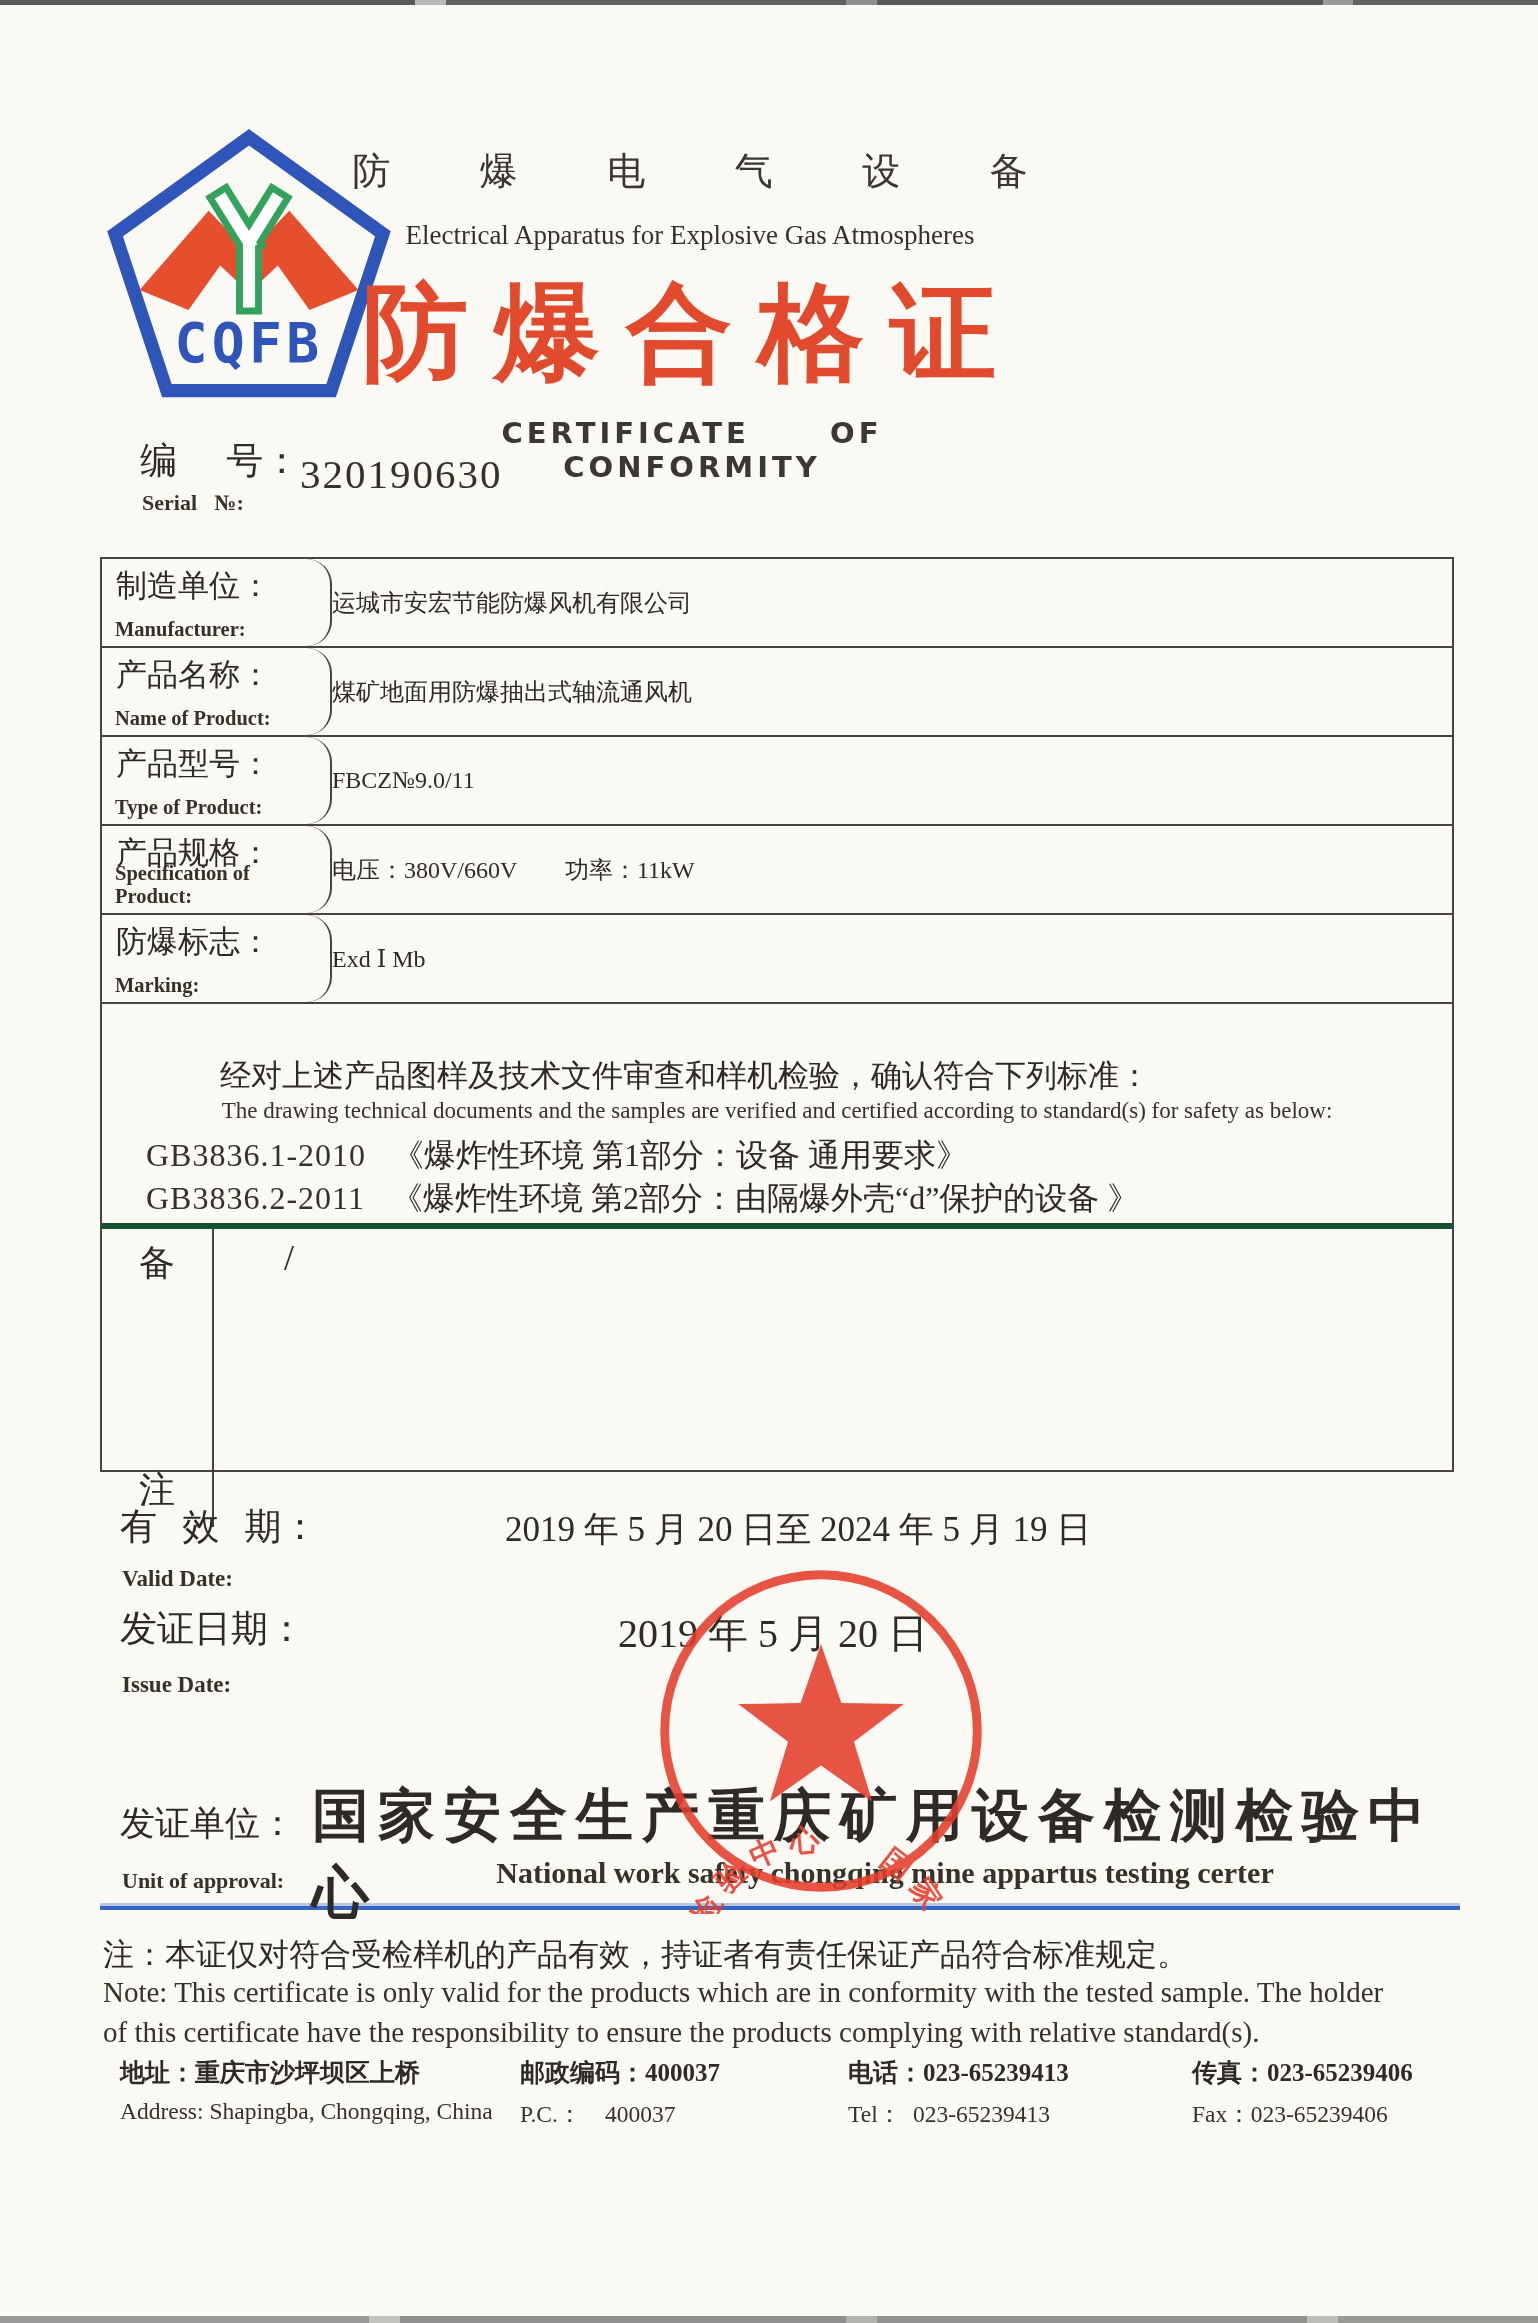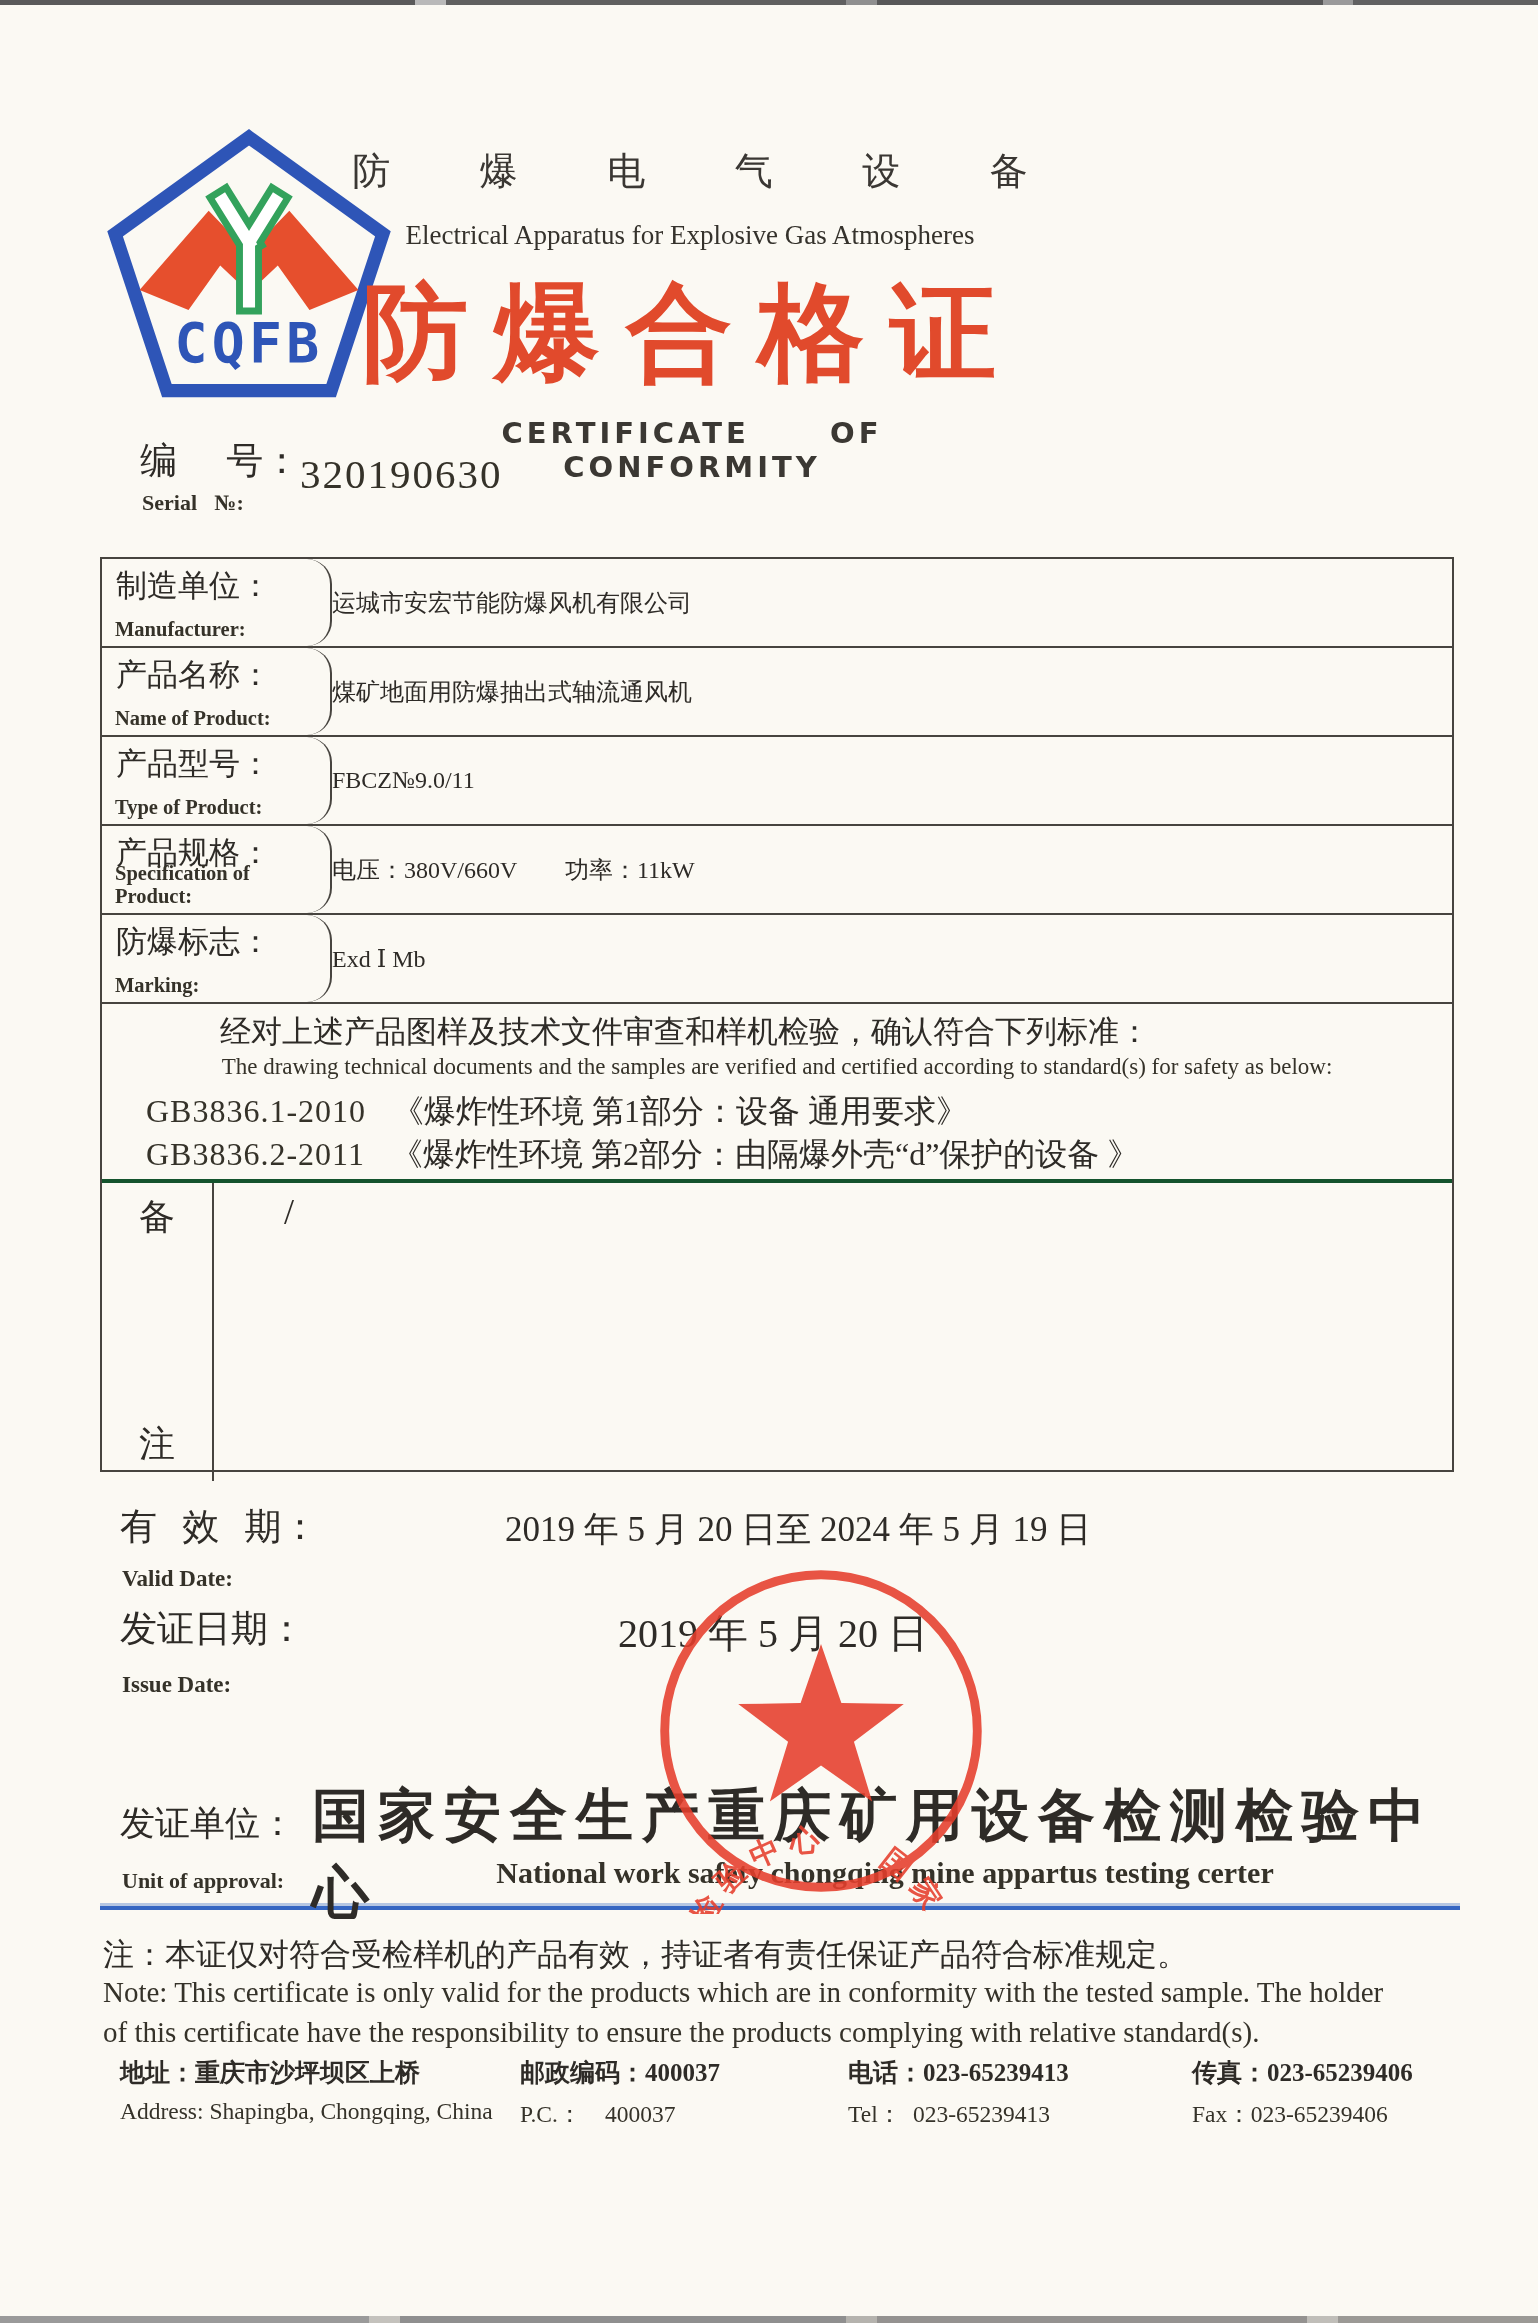--- a/index.html
+++ b/index.html
@@ -23,21 +23,21 @@
   .serial-cn{left:140px;top:436px;font-size:37px;word-spacing:40px;}
   .serial-en{left:142px;top:490px;font-size:22px;font-weight:600;word-spacing:12px;}
   .serial-value{left:300px;top:450px;font-size:41px;letter-spacing:2px;}
   
   .cert-table{left:100px;top:557px;width:1350px;height:911px;border:2px solid #47443f;}
   .trow{position:relative;height:87px;border-bottom:2px solid #47443f;display:flex;}
   .tlabel{width:228px;border-right:2px solid #47443f;position:relative;flex:0 0 auto;border-radius:25px;}
   .tlabel .lcn{position:absolute;left:14px;top:6px;font-size:31px;}
   .tlabel .len{position:absolute;left:13px;bottom:5px;font-size:20.5px;font-weight:600;}
   .tvalue{flex:1;display:flex;align-items:center;font-size:24px;}
-  .standards{position:relative;height:175px;border-bottom:4px solid #14532d;}
+  .standards{position:relative;height:175px;border-bottom:6px solid #14532d;margin-top:44px;}
   .std-intro-cn{position:absolute;left:118px;top:7px;font-size:31px;}
   .std-intro-en{position:absolute;left:0;top:50px;width:100%;text-align:center;font-size:23px;}
   .std-item{position:absolute;left:44px;font-size:32px;}
   .std-item .code{letter-spacing:1px;margin-right:26px;}
   .remark-row{position:relative;height:298px;display:flex;}
   .remark-label{width:110px;border-right:2px solid #47443f;position:relative;flex:0 0 auto;}
   .remark-label .rtop{position:absolute;left:0;top:10px;width:100%;text-align:center;font-size:36px;}
   .remark-label .rbot{position:absolute;left:0;bottom:12px;width:100%;text-align:center;font-size:36px;}
   .remark-value{flex:1;padding:8px 0 0 70px;font-size:36px;}
   

